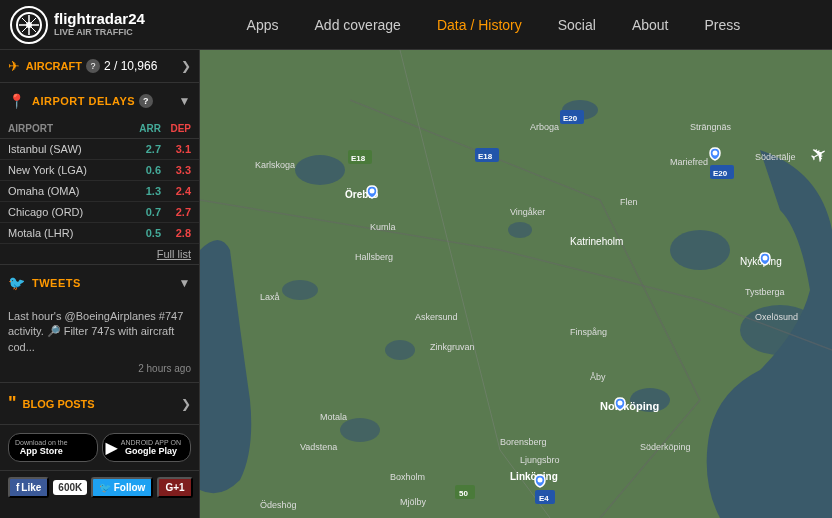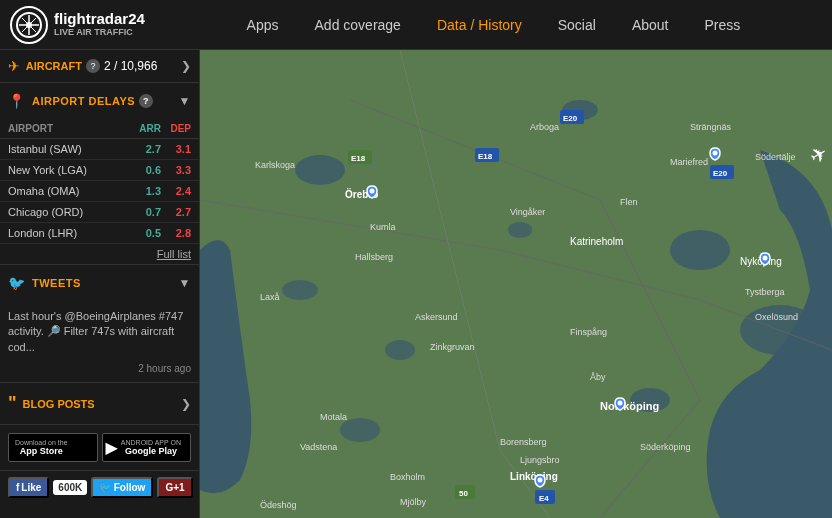--- a/index.html
+++ b/index.html
@@ -204,21 +204,21 @@
     
     .app-buttons {
       display: flex;
       gap: 4px;
       padding: 8px;
     }
     .app-btn {
       flex: 1;
       background: #000;
       border: 1px solid #555;
-      border-radius: 2px;
+      border-radius: 12px;
       padding: 4px 3px;
       cursor: pointer;
       display: flex;
       align-items: center;
       gap: 3px;
     }
     .app-btn .store-icon {
       font-size: 16px;
       color: #fff;
     }
@@ -363,21 +363,21 @@
           <span class="col-airport">Omaha (OMA)</span>
           <span class="col-arr">1.3</span>
           <span class="col-dep">2.4</span>
         </div>
         <div class="airport-row">
           <span class="col-airport">Chicago (ORD)</span>
           <span class="col-arr">0.7</span>
           <span class="col-dep">2.7</span>
         </div>
         <div class="airport-row">
-          <span class="col-airport">London (LHR)</span>
+          <span class="col-airport">Motala (LHR)</span>
           <span class="col-arr">0.5</span>
           <span class="col-dep">2.8</span>
         </div>
         <div class="full-list-row">
           <a>Full list</a>
         </div>
       </div>
     </div>
 
     <div class="sidebar-section">

